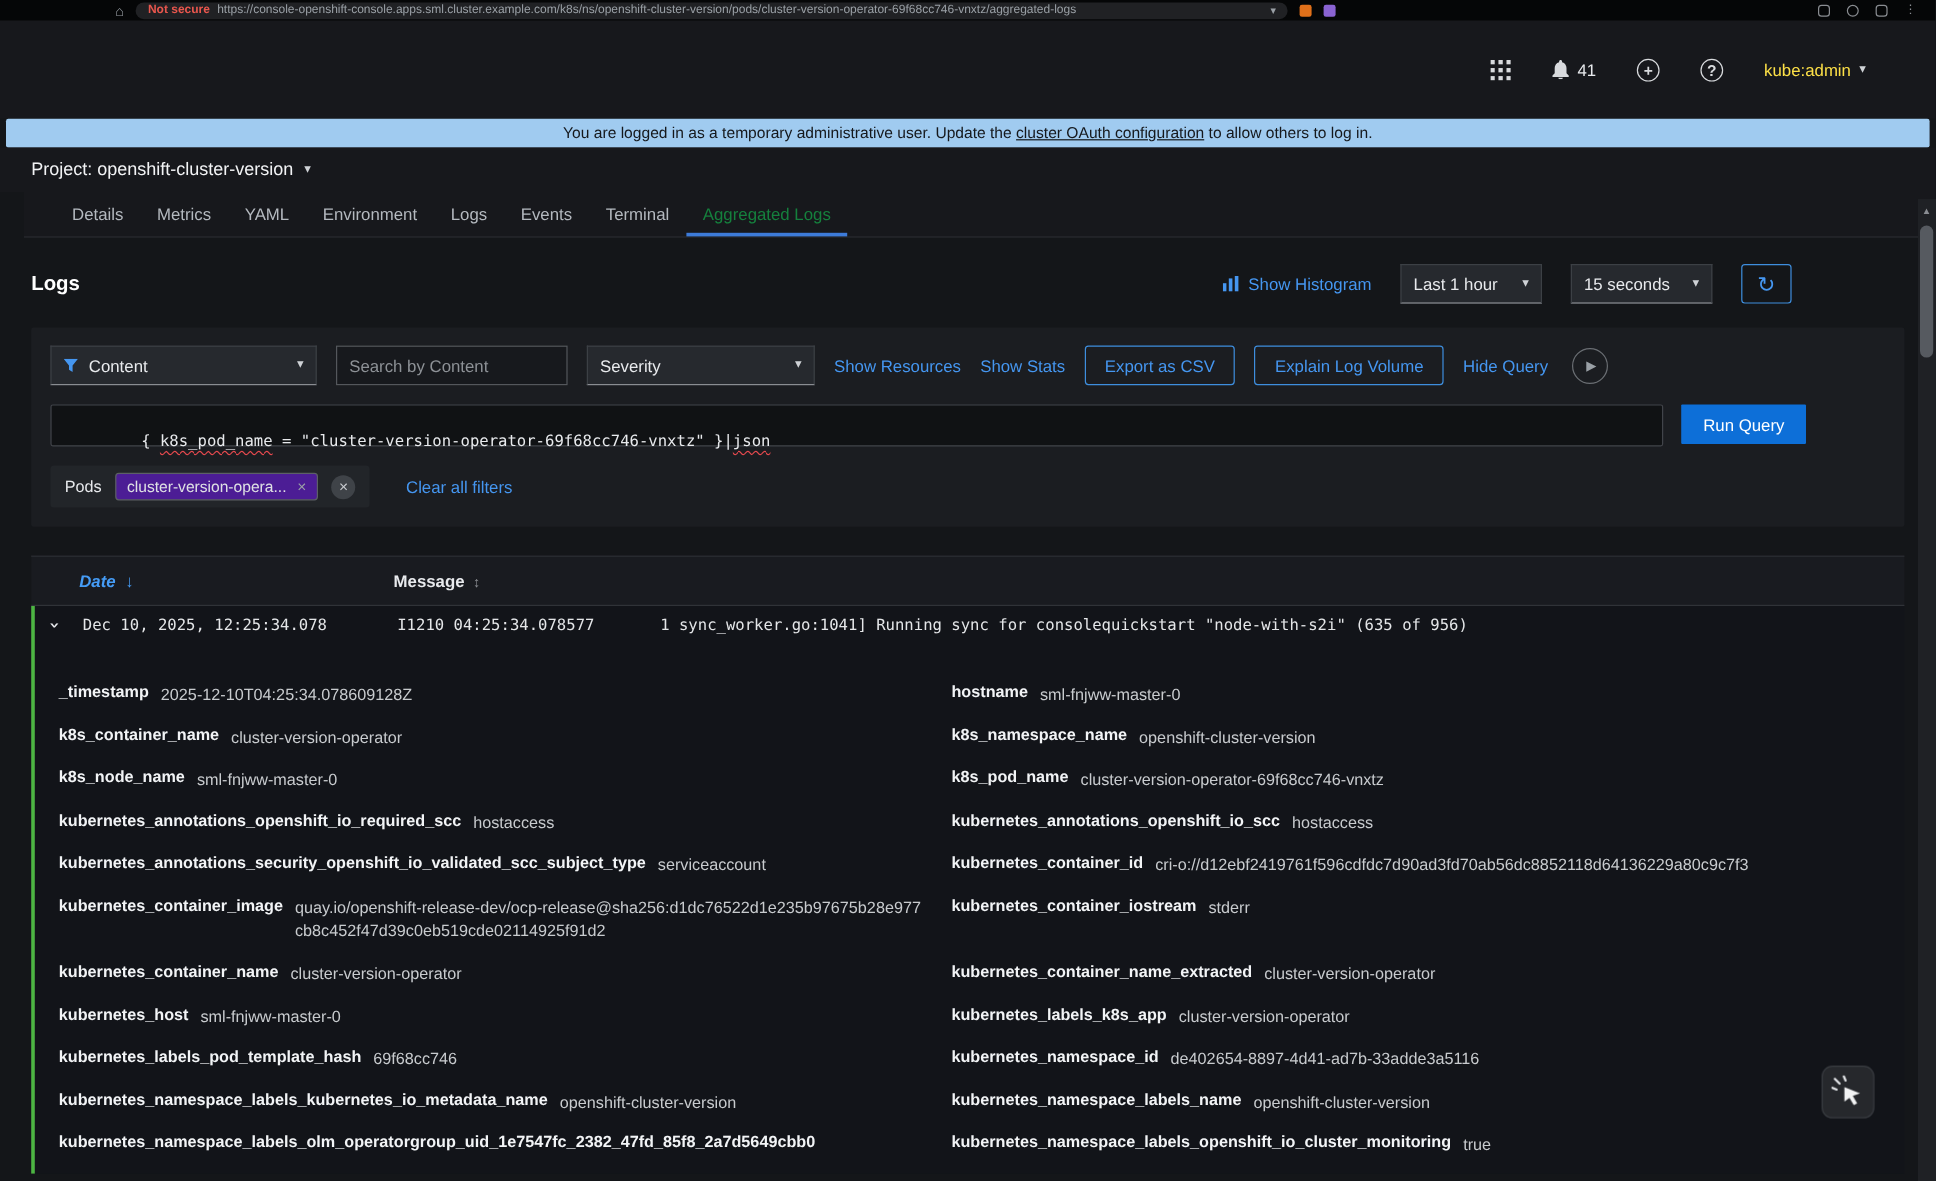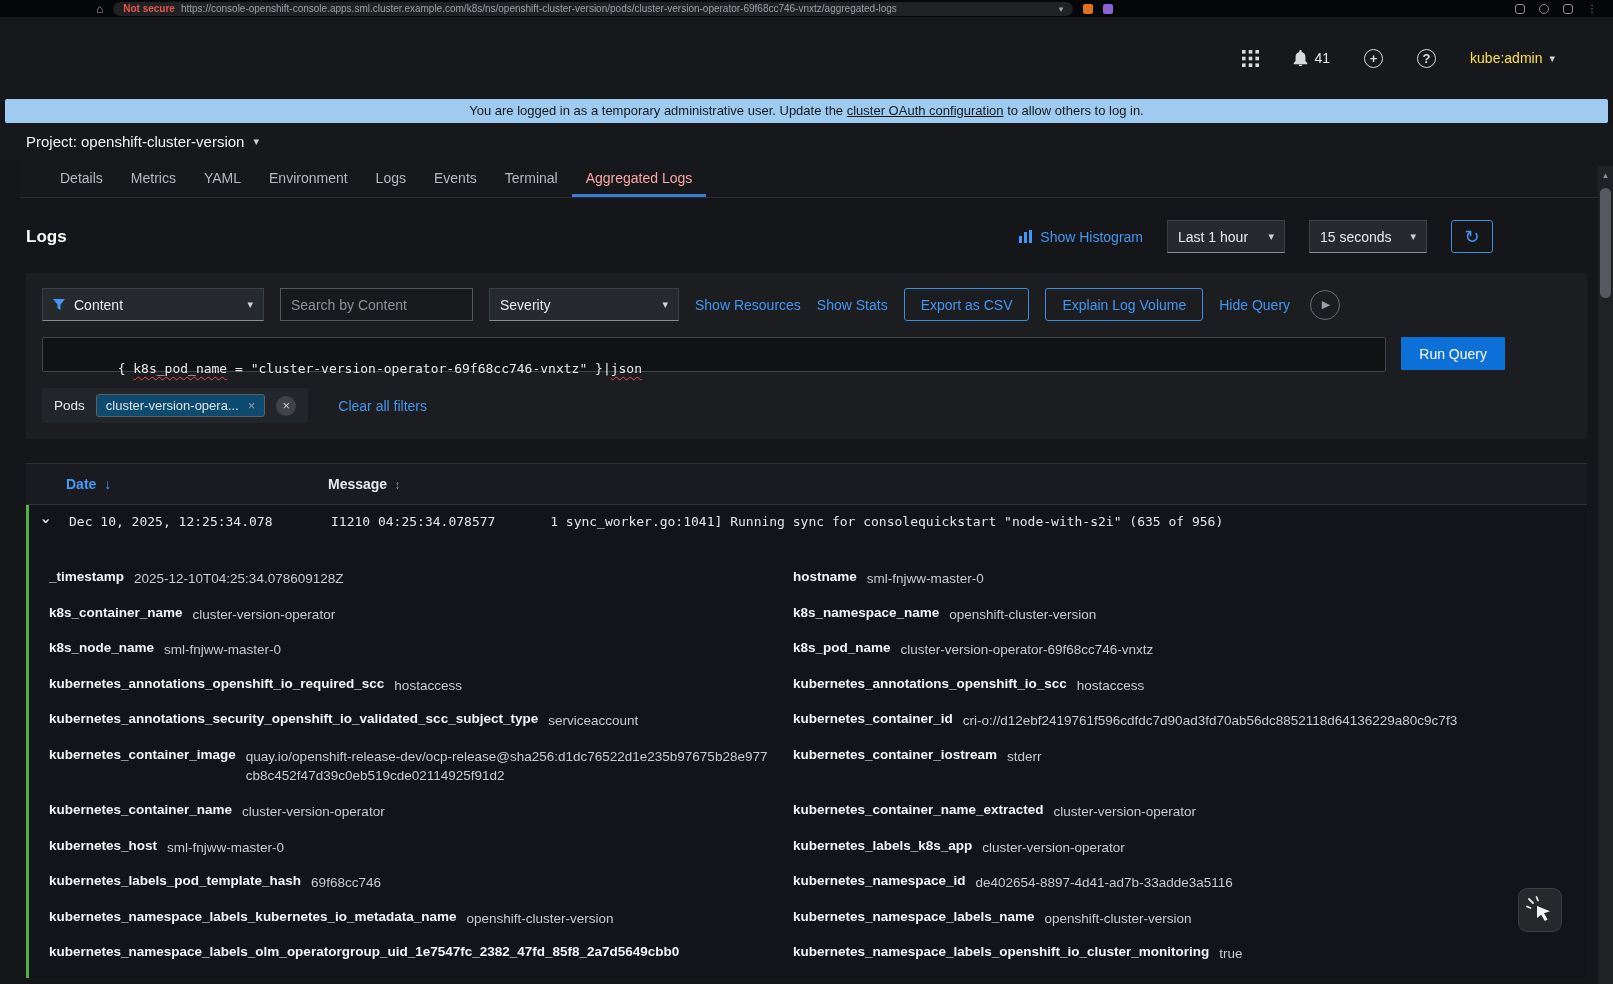--- a/index.html
+++ b/index.html
@@ -63,21 +63,21 @@
     gap: 9px; padding-left: 26px; font-size: 15px; color: #f2f3f5;
   }
   .tab-bar {
     height: 38px; background: #17181c; display: flex; align-items: stretch;
     padding-left: 26px; border-bottom: 1px solid #2a2c31; margin-left: 20px;
   }
   .tab {
     padding: 10px 14px 0 14px; font-size: 14px; color: #b4b9bf;
     border-bottom: 3px solid transparent; cursor: pointer; white-space: nowrap;
   }
-  .tab.active { color: #fca5a5; border-bottom-color: #3d7bd9; }
+  .tab.active { color: #15803d; border-bottom-color: #3d7bd9; }
 
   
   .content { padding: 0 26px; }
   .logs-header { display: flex; align-items: center; margin-top: 22px; }
   .logs-title { font-size: 17px; font-weight: 700; color: #fff; }
   .header-right { margin-left: auto; display: flex; align-items: center; gap: 24px; margin-right: 94px; }
   .link-blue {
     color: #4596f0; font-size: 14px; text-decoration: none; cursor: pointer;
     display: inline-flex; align-items: center; gap: 7px; white-space: nowrap;
   }
@@ -131,40 +131,40 @@
   }
 
   .chips-row { display: flex; align-items: center; gap: 30px; margin-top: 16px; }
   .chip-group {
     display: flex; align-items: center; gap: 11px; background: #222529;
     border-radius: 3px; padding: 6px 12px;
   }
   .chip-group-label { font-size: 13.5px; color: #e8eaed; }
   .chip {
     display: flex; align-items: center; gap: 9px; border: 1px solid #5c6065; border-radius: 3px;
-    padding: 3px 9px; font-size: 13px; color: #dfe1e4; background: #0c4a6e;
+    padding: 3px 9px; font-size: 13px; color: #dfe1e4; background: #4c1d95;
   }
   .chip-close { color: #9aa0a6; cursor: pointer; font-size: 13px; line-height: 1; }
   .group-close {
     width: 20px; height: 20px; border-radius: 50%; background: #3f4348; color: #c8cbcf;
     display: flex; align-items: center; justify-content: center; font-size: 13px;
     line-height: 1; cursor: pointer;
   }
 
   
   .log-table { margin-top: 24px; }
   .table-header {
     display: flex; align-items: center; height: 42px; background: #191b20;
     border-top: 1px solid #2c2f33; border-bottom: 1px solid #303338;
     font-size: 14px; font-weight: 700;
   }
   .col-expand { width: 40px; padding-left: 12px; flex: none; }
   .col-date { width: 262px; flex: none; }
   .col-msg { flex: 1; overflow: hidden; }
-  .th-date { color: #459cf6; cursor: pointer; display: inline-flex; align-items: center; gap: 8px; }
+  .th-date { color: #459cf6; cursor: pointer; display: inline-flex; align-items: center; gap: 8px; font-style: italic; }
   .th-msg { color: #e8eaed; cursor: pointer; display: inline-flex; align-items: flex-end; gap: 7px; }
   .sort-desc { color: #459cf6; font-weight: 700; font-size: 14px; }
   .sort-both { color: #8a8d92; font-size: 12px; font-weight: 400; }
 
   .log-row-block { border-left: 3px solid #4db543; background: #121419; }
   .log-row {
     display: flex; align-items: center; height: 32px;
     font-family: "DejaVu Sans Mono", monospace; font-size: 13px; color: #e4e6e8; cursor: pointer;
   }
   .chev { display: inline-block; transform: rotate(90deg); font-size: 15px; font-weight: 700; color: #e8eaed; }

